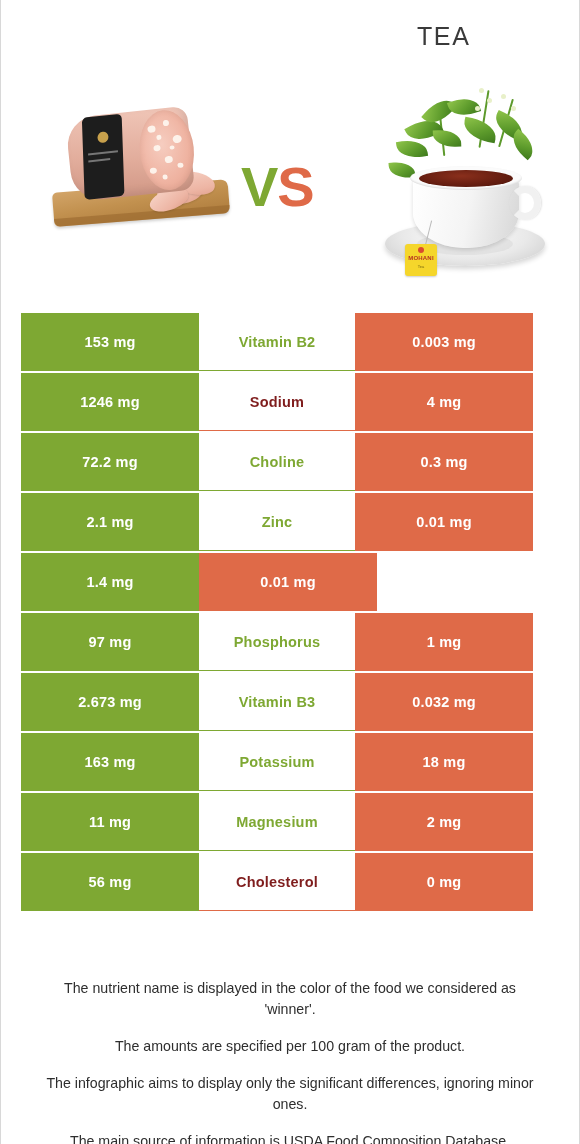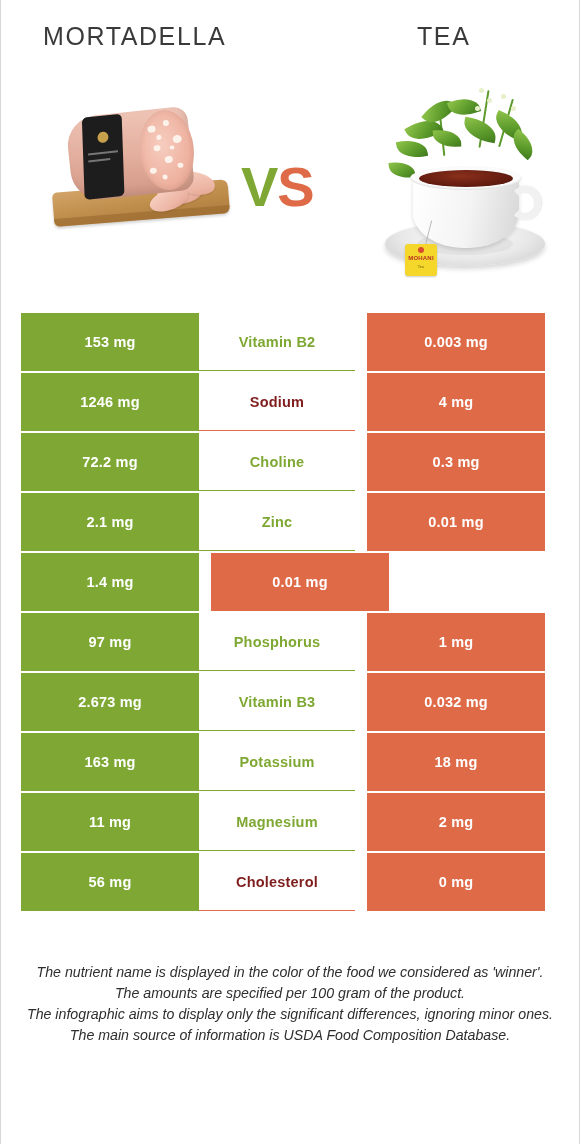--- a/index.html
+++ b/index.html
@@ -313,21 +313,21 @@
     height: 58px;
     display: flex;
     align-items: center;
     justify-content: center;
     color: #ffffff;
     font-size: 14.5px;
     font-weight: 600;
     letter-spacing: .2px;
   }
   .cell-left  { background: #7EA833; }
-  .cell-right { background: #DF6A48; margin-left: 12px; }
+  .cell-right { background: #DF6A48; }
   .cell-mid {
     width: 156px;
     height: 58px;
     display: flex;
     align-items: center;
     justify-content: center;
     background: #ffffff;
     font-size: 14.5px;
     font-weight: 600;
     letter-spacing: .2px;
@@ -342,29 +342,28 @@
     position: absolute;
     left: 20px;
     top: 962px;
     width: 538px;
     text-align: center;
     font-size: 14.2px;
     line-height: 21px;
     color: #2e2e2e;
     font-family: "Liberation Sans", sans-serif;
   }
-  .footnote p { margin: 0; font-style: italic; }
+  .footnote p { margin: 16px; }
 </style>
 </head>
 <body>
 
 <div id="page">
 
   <div class="titles">
-    <div class="title title-left">MORTADELLA</div>
     <div class="title title-right">TEA</div>
   </div>
 
   <div class="hero">
 
     <div class="mortadella-wrap">
       <div class="board"></div>
       <div class="slice" style="left:112px; top:86px;  width:46px; height:24px; transform:rotate(-12deg);"></div>
       <div class="slice" style="left:126px; top:78px;  width:44px; height:22px; transform:rotate(8deg);"></div>
       <div class="slice" style="left:104px; top:96px;  width:40px; height:20px; transform:rotate(-22deg);"></div>

